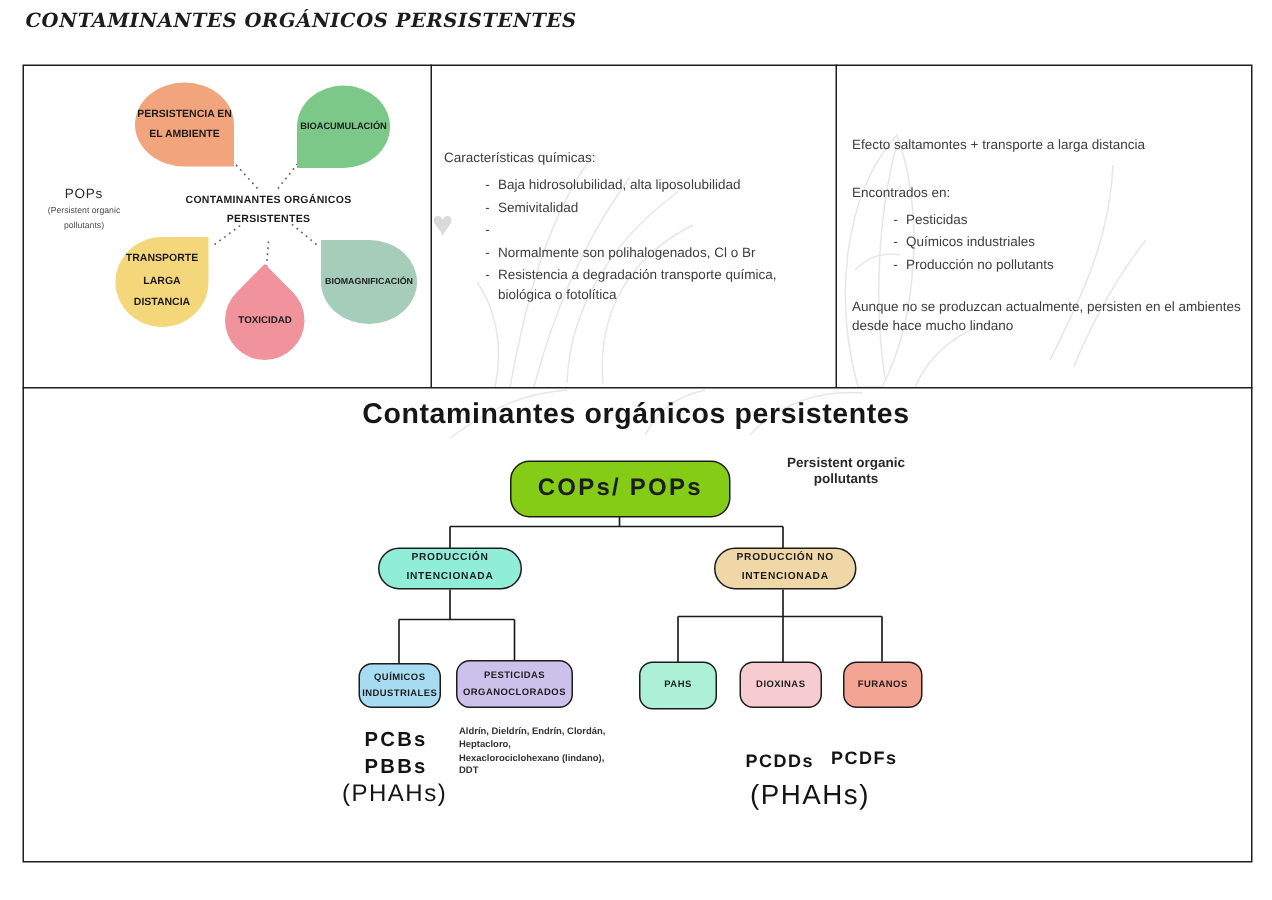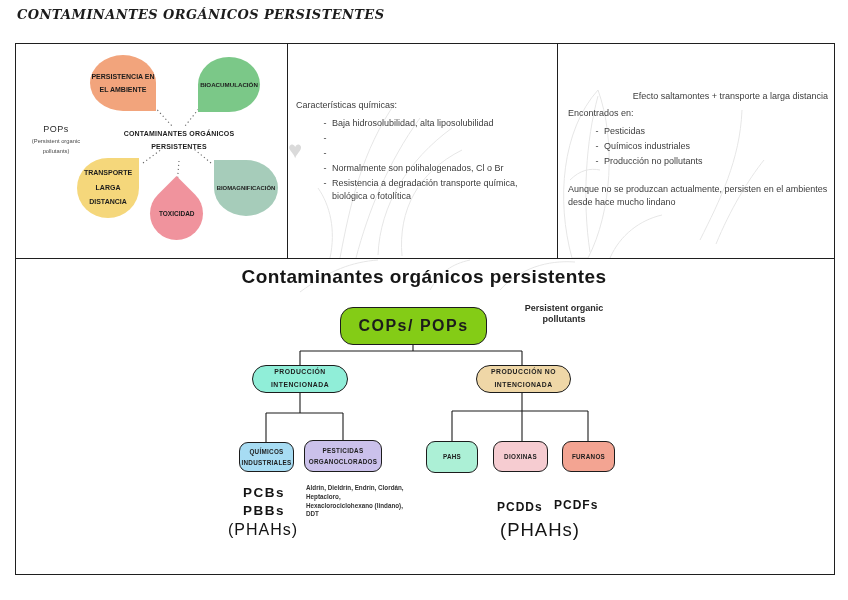--- a/index.html
+++ b/index.html
@@ -30,21 +30,21 @@
   .pops .t{font-size:9px;letter-spacing:.5px;}
   .pops .s{font-size:5.8px;line-height:1.8;margin-top:2px;color:#4a4a4a;}
   
   .panel{position:absolute;font-size:9px;color:#3d3d3d;line-height:1.45;}
   .chem{left:296px;top:99px;width:252px;}
   .fx{left:568px;top:90px;width:260px;}
   .panel .heading{margin-bottom:5px;}
   .brow{display:flex;margin-bottom:2px;}
   .brow .dash{width:14px;text-align:center;flex:0 0 14px;margin-left:22px;}
   .brow .btx{flex:1;}
-  .fx .lead{margin-bottom:4px;text-align:right;}
+  .fx .lead{margin-bottom:19px;}
   .fx .note{margin-top:15px;}
   .heart{position:absolute;left:288px;top:138px;font-size:24px;color:#dadada;line-height:1;}
   
   .fc-title{position:absolute;left:15px;top:266px;width:818px;text-align:center;
             font-weight:bold;font-size:19px;letter-spacing:.4px;color:#161616;}
   .node{position:absolute;display:flex;align-items:center;justify-content:center;text-align:center;
         border:1.3px solid #1c1c1c;font-weight:bold;color:#1c1c1c;box-sizing:border-box;}
   .root{left:340px;top:307px;width:147px;height:38px;border-radius:13px;background:#84cc16;
         font-size:16px;letter-spacing:1.5px;}
   .root-note{position:absolute;left:505px;top:303px;width:118px;text-align:center;
@@ -145,20 +145,21 @@
 
   <span class="heart">♥</span>
   <div class="panel chem">
     <div class="heading">Características químicas:</div>
     <div class="brow">
       <span class="dash">-</span>
       <span class="btx">Baja hidrosolubilidad, alta liposolubilidad</span>
     </div>
     <div class="brow">
       <span class="dash">-</span>
+      <span class="btx">Semivitalidad</span>
     </div>
     <div class="brow">
       <span class="dash">-</span>
     </div>
     <div class="brow">
       <span class="dash">-</span>
       <span class="btx">Normalmente son polihalogenados, Cl o Br</span>
     </div>
     <div class="brow">
       <span class="dash">-</span>

